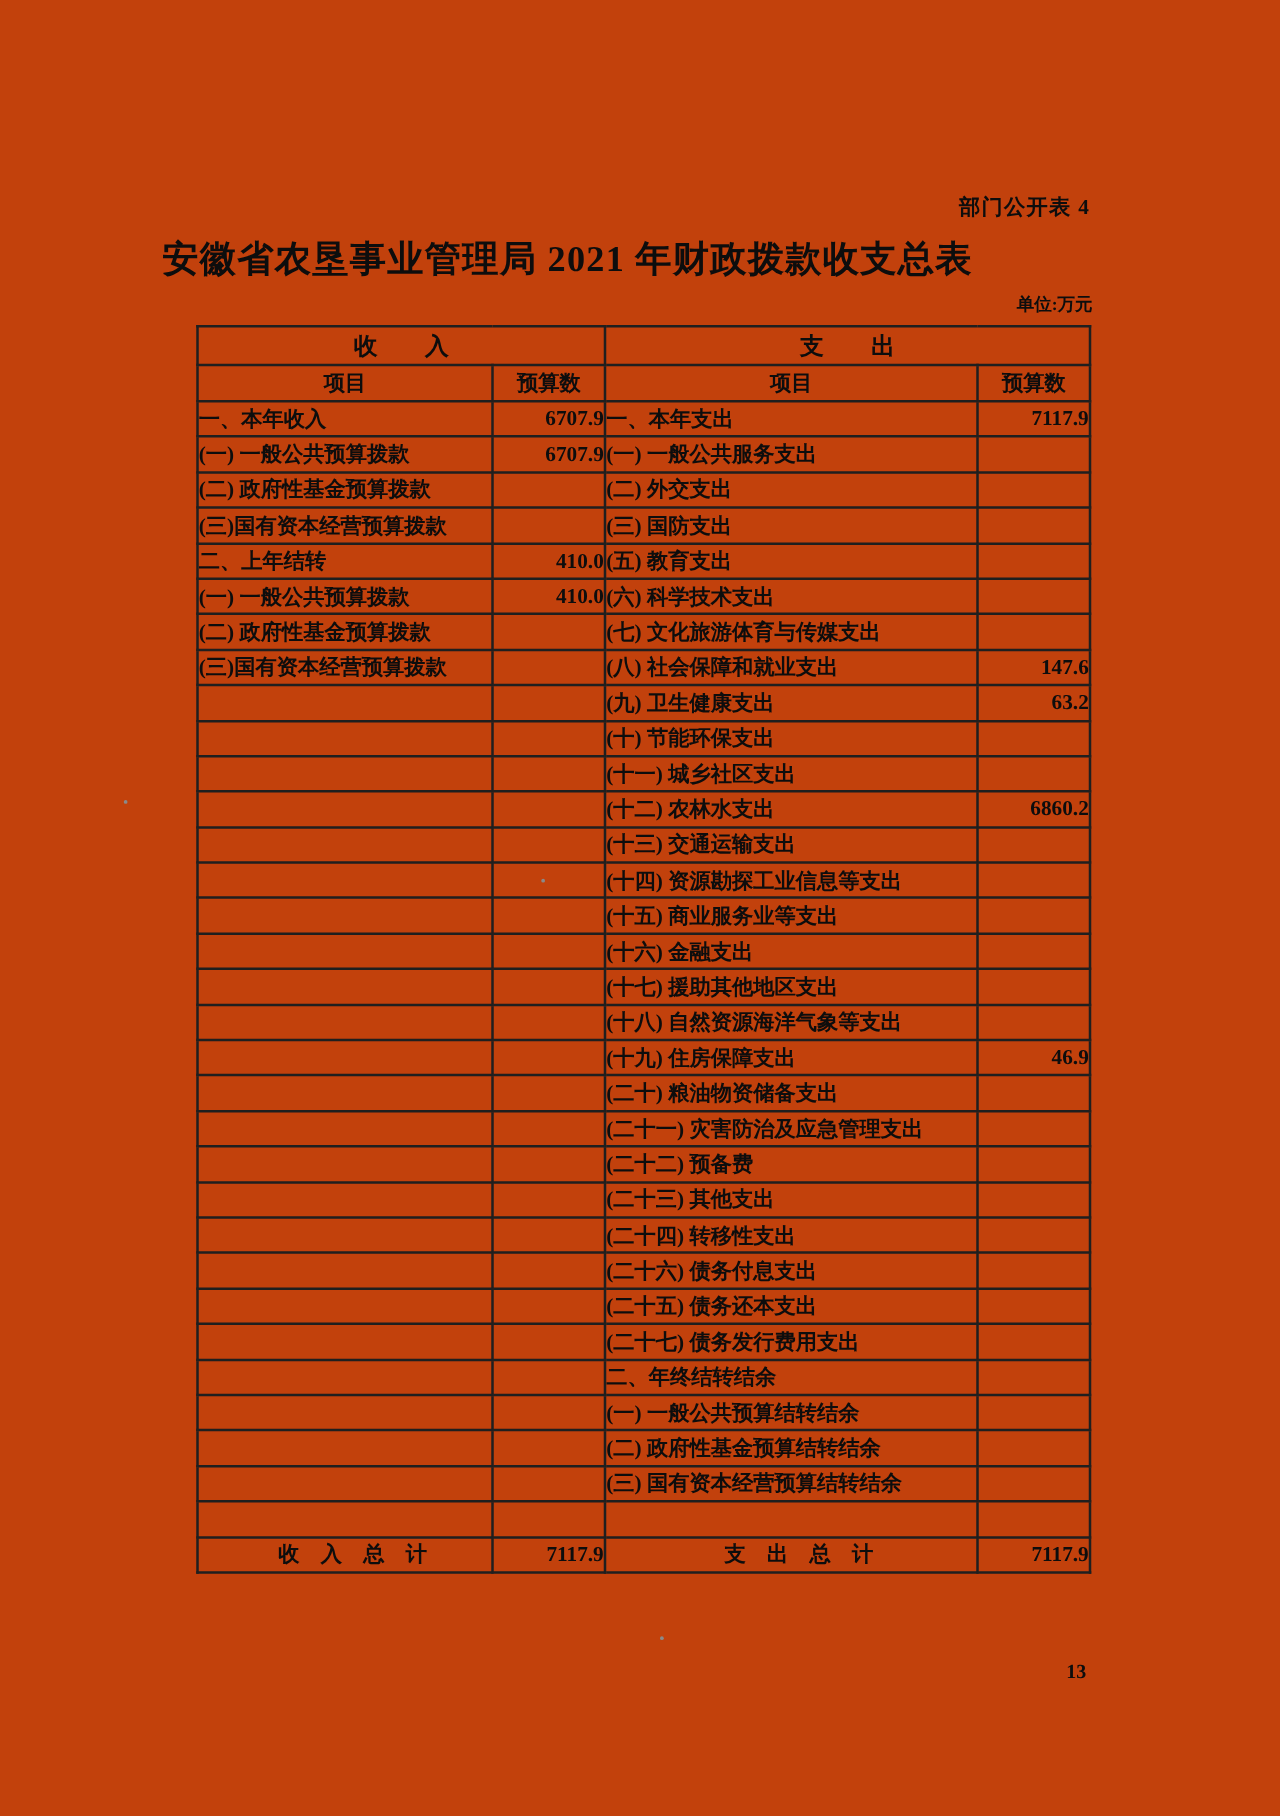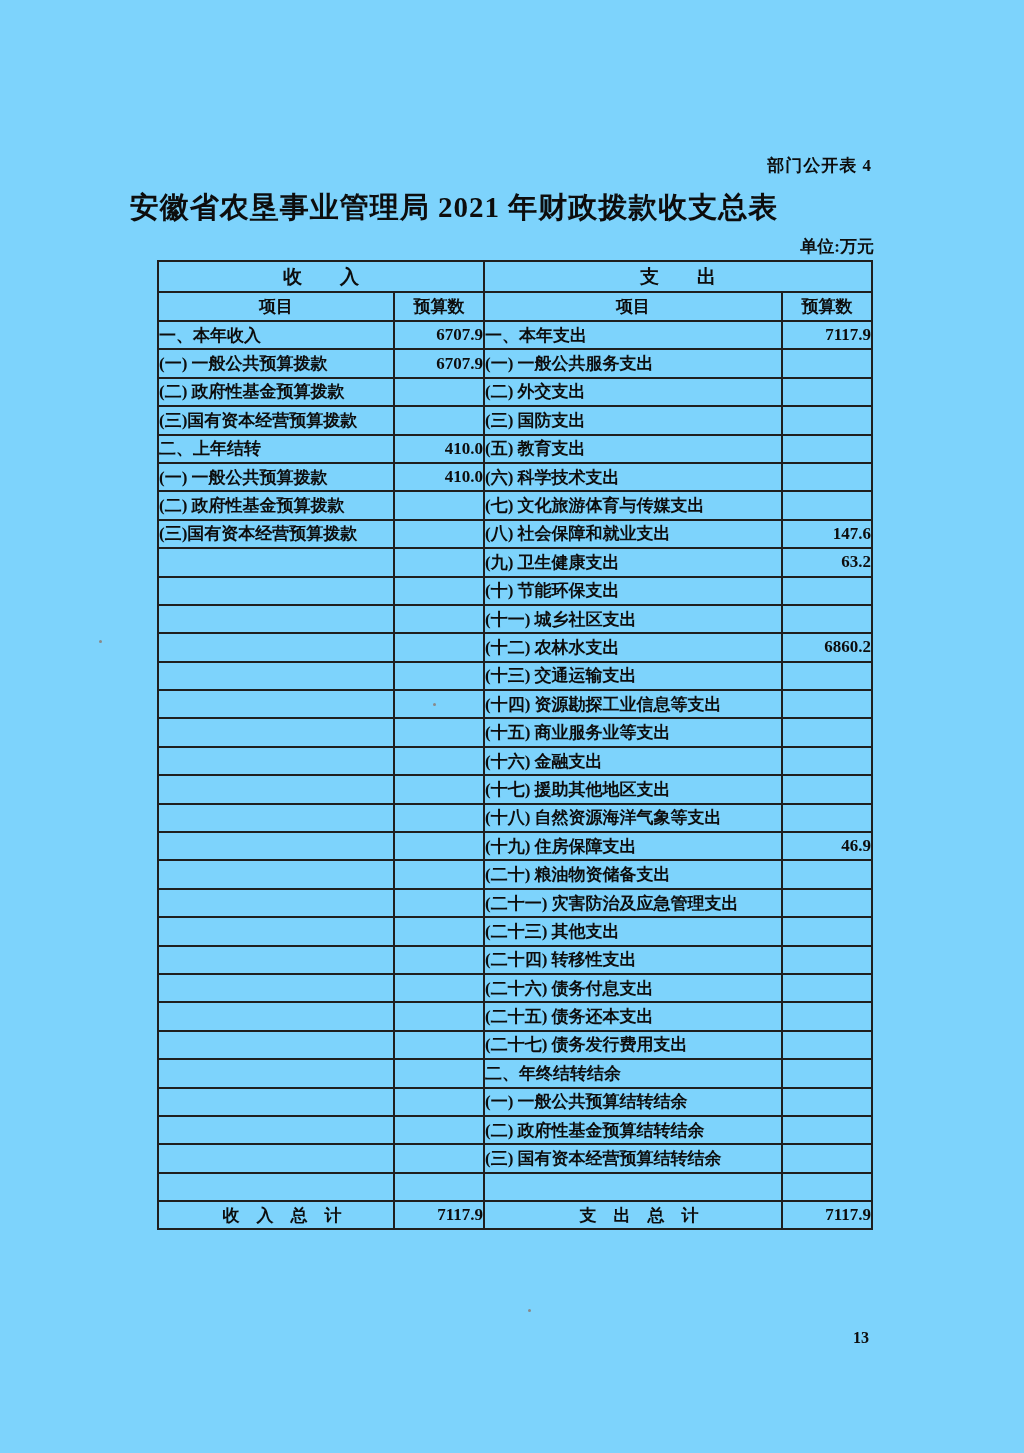--- a/index.html
+++ b/index.html
@@ -4,21 +4,21 @@
 <style>
   html, body {
     margin: 0;
     padding: 0;
     background: #e8e8e8;
   }
   .page {
     position: relative;
     width: 1024px;
     height: 1453px;
-    background: #7dd3fc;
+    background: #c2410c;
     font-family: "Liberation Serif", "DejaVu Serif", serif;
     color: #0d0d0d;
     overflow: hidden;
   }
   .doc-label {
     position: absolute;
     top: 154px;
     right: 152px;
     font-size: 17px;
     font-weight: 600;
@@ -32,21 +32,21 @@
     text-align: center;
     font-size: 29px;
     font-weight: bold;
     letter-spacing: 1px;
     white-space: nowrap;
   }
   .unit-label {
     position: absolute;
     top: 235px;
     right: 150px;
-    font-size: 17px;
+    font-size: 14px;
     font-weight: 600;
   }
   table.budget {
     position: absolute;
     left: 157px;
     top: 260px;
     width: 714px;
     border-collapse: collapse;
     table-layout: fixed;
   }
@@ -261,20 +261,26 @@
         </tr>
         <tr class="r">
           <td class="item"></td>
           <td class="num"></td>
           <td class="item">(二十一) 灾害防治及应急管理支出</td>
           <td class="num"></td>
         </tr>
         <tr class="r">
           <td class="item"></td>
           <td class="num"></td>
+          <td class="item">(二十二) 预备费</td>
+          <td class="num"></td>
+        </tr>
+        <tr class="r">
+          <td class="item"></td>
+          <td class="num"></td>
           <td class="item">(二十三) 其他支出</td>
           <td class="num"></td>
         </tr>
         <tr class="r">
           <td class="item"></td>
           <td class="num"></td>
           <td class="item">(二十四) 转移性支出</td>
           <td class="num"></td>
         </tr>
         <tr class="r">

